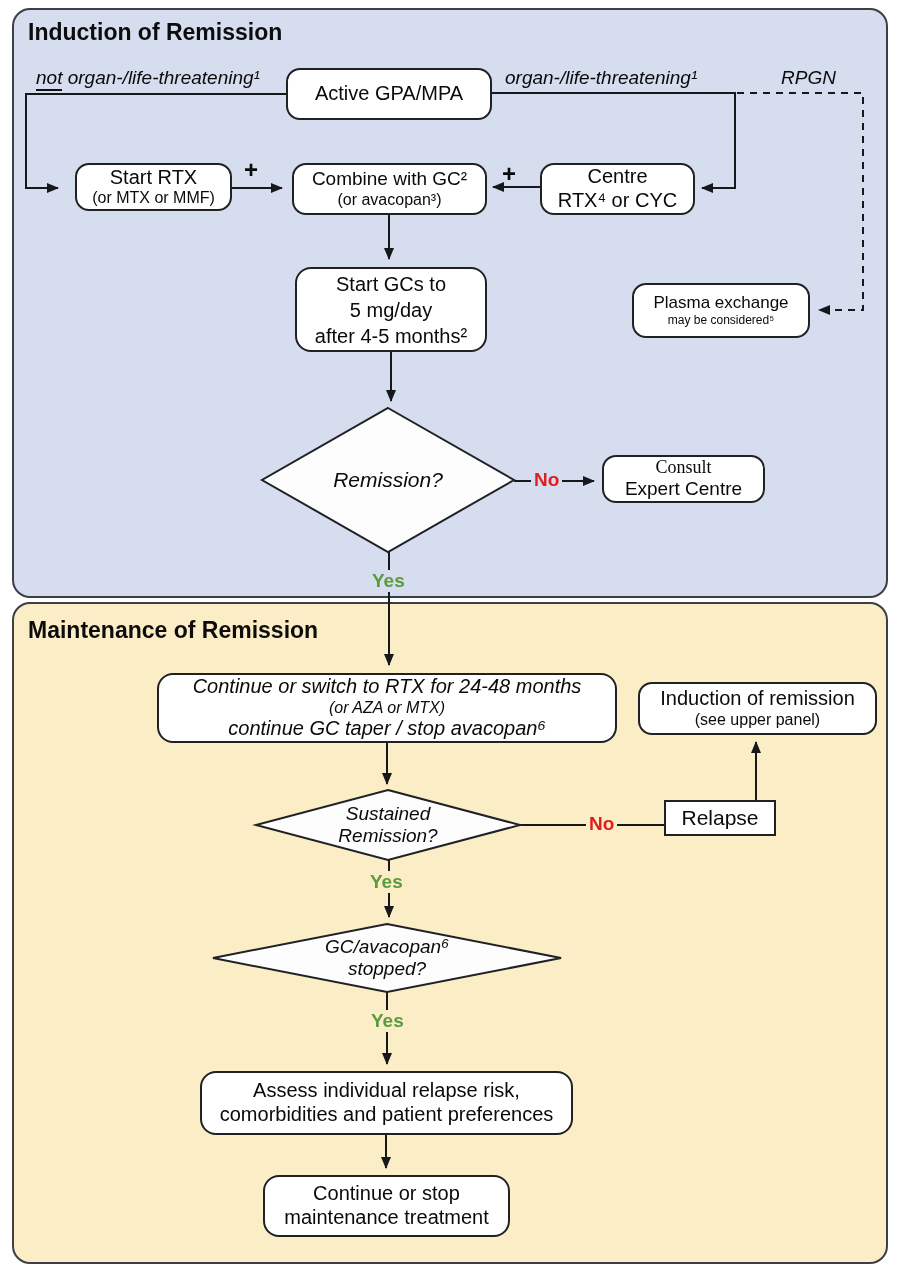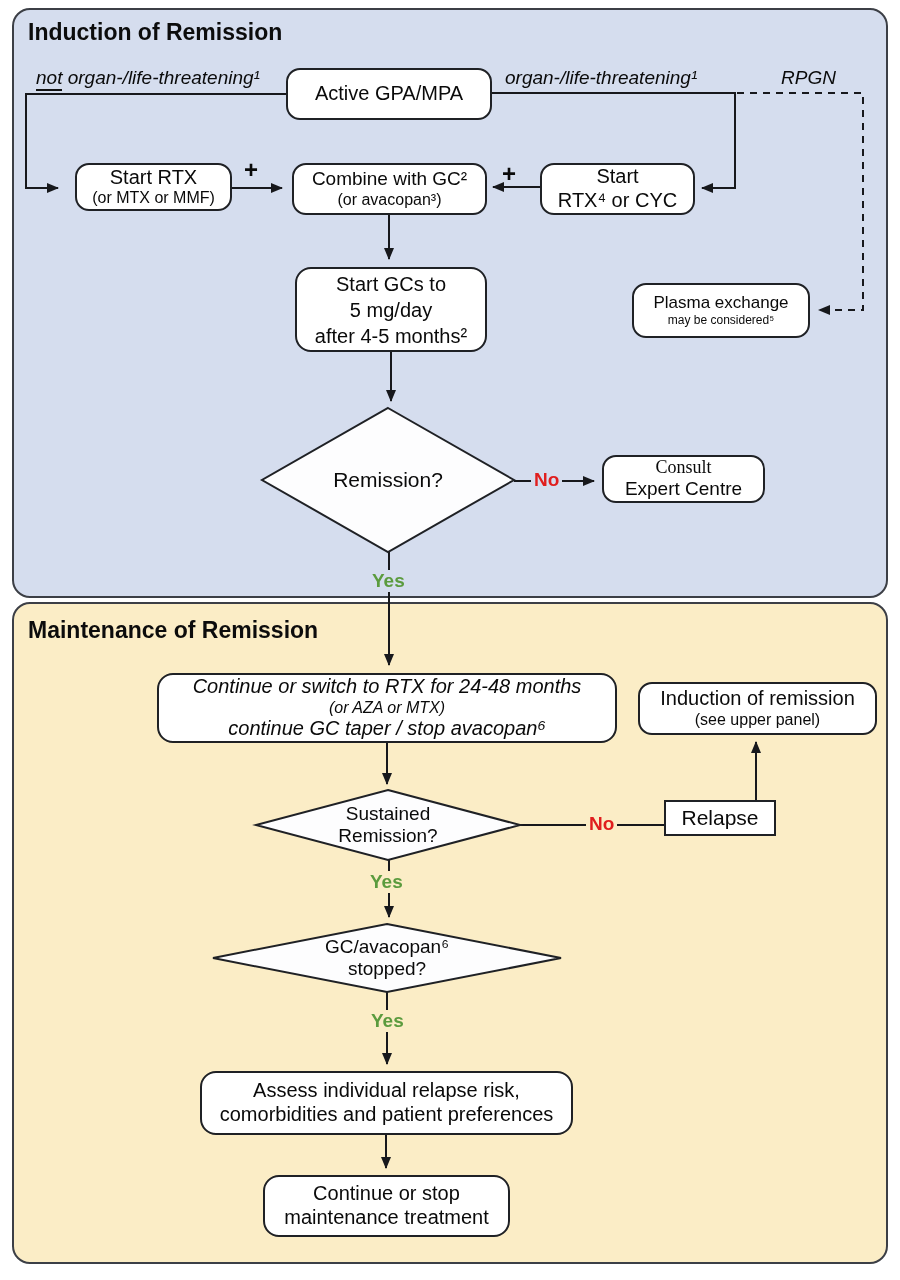--- a/index.html
+++ b/index.html
@@ -16,21 +16,21 @@
   .edge.dashed{stroke-dasharray:7 6;}
   .diamond{fill:#fdfdfe;stroke:var(--node-border,#1f2125);stroke-width:2;}
   #ah path{fill:var(--line,#17181c);}
 
   .node{position:absolute;background:var(--node-bg,#fff);border:2px solid var(--node-border,#1f2125);
         border-radius:14px;box-sizing:border-box;display:flex;flex-direction:column;
         justify-content:center;text-align:center;line-height:1.18;z-index:2;}
   .node .l1{font-size:20px;}
   .node .sub{font-size:16px;}
   .dlabel{position:absolute;display:flex;flex-direction:column;align-items:center;justify-content:center;
-          line-height:1.15;z-index:2;}
+          font-style:italic;line-height:1.15;z-index:2;}
   .dlabel div{font-size:19px;}
 
   .edge-label{position:absolute;font-style:italic;font-size:19px;white-space:nowrap;z-index:3;}
   .edge-label .und{border-bottom:2.5px solid #111;padding-bottom:1px;}
   .plus{position:absolute;font-size:24px;font-weight:700;z-index:3;}
   .yn{position:absolute;font-size:19px;font-weight:700;z-index:3;padding:0 3px;white-space:nowrap;}
   .yes{color:var(--yes-green,#5b9b3e);}
   .no{color:var(--no-red,#e01e1e);}
   .mask-blue{background:var(--induction-bg,#d5ddee);}
   .mask-tan{background:var(--maintenance-bg,#fbedc6);}
@@ -79,21 +79,21 @@
     <div class="l1">Start RTX</div>
     <div class="sub">(or MTX or MMF)</div>
   </div>
 
   <div class="node" style="left:292px;top:163px;width:195px;height:52px;">
     <div class="l1" style="font-size:19px;">Combine with GC²</div>
     <div class="sub">(or avacopan³)</div>
   </div>
 
   <div class="node" style="left:540px;top:163px;width:155px;height:52px;">
-    <div class="l1">Start</div>
+    <div class="l1">Centre</div>
     <div class="l1">RTX⁴ or CYC</div>
   </div>
 
   <div class="node" style="left:295px;top:267px;width:192px;height:85px;border-radius:16px;line-height:1.3;">
     <div class="l1">Start GCs to</div>
     <div class="l1">5 mg/day</div>
     <div class="l1">after 4-5 months²</div>
   </div>
 
   <div class="node" style="left:632px;top:283px;width:178px;height:55px;">

